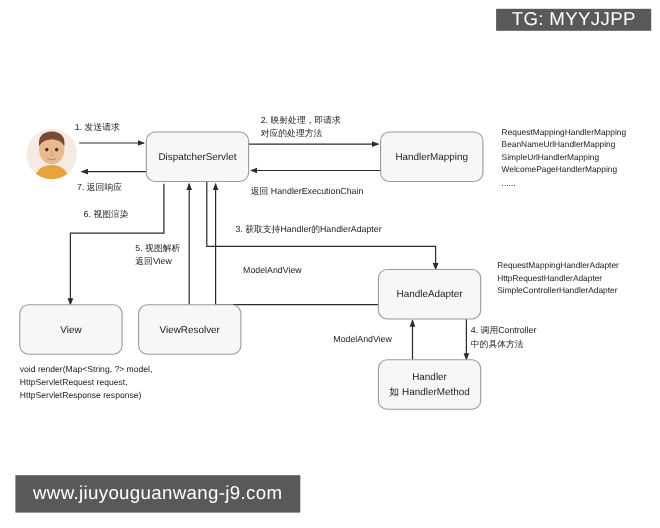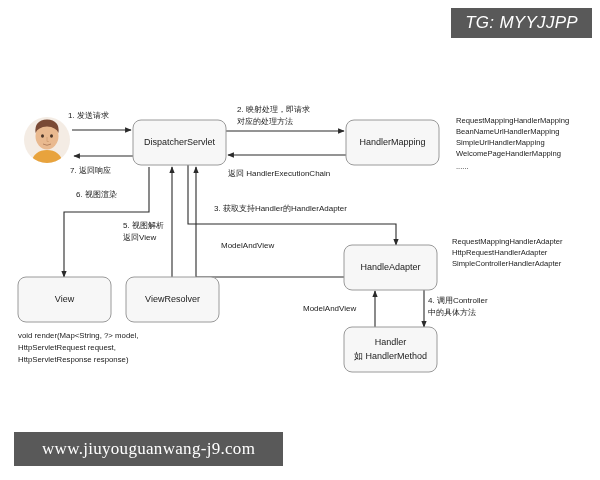--- a/index.html
+++ b/index.html
@@ -27,32 +27,30 @@
     color: #ffffff;
     font-family: "Liberation Sans", "DejaVu Sans", sans-serif;
     display: flex;
     align-items: center;
     justify-content: center;
     letter-spacing: 0.3px;
   }
   #wm-top {
     right: 8px;
     top: 8px;
-    height: 30px;
+    height: 20px;
     padding: 0 14px;
     font-size: 17px;
-    font-style: italic;
   }
   #wm-bottom {
     left: 14px;
     bottom: 14px;
     height: 34px;
-    padding: 0 28px;
+    padding: 0 16px;
     font-size: 17px;
-    font-family: Liberation Serif, serif;
   }
   svg text {
     font-family: "Liberation Sans", "DejaVu Sans", sans-serif;
     fill: #1a1a1a;
   }
   .node-box {
     fill: #f7f7f7;
     stroke: #9a9a9a;
     stroke-width: 1;
   }

